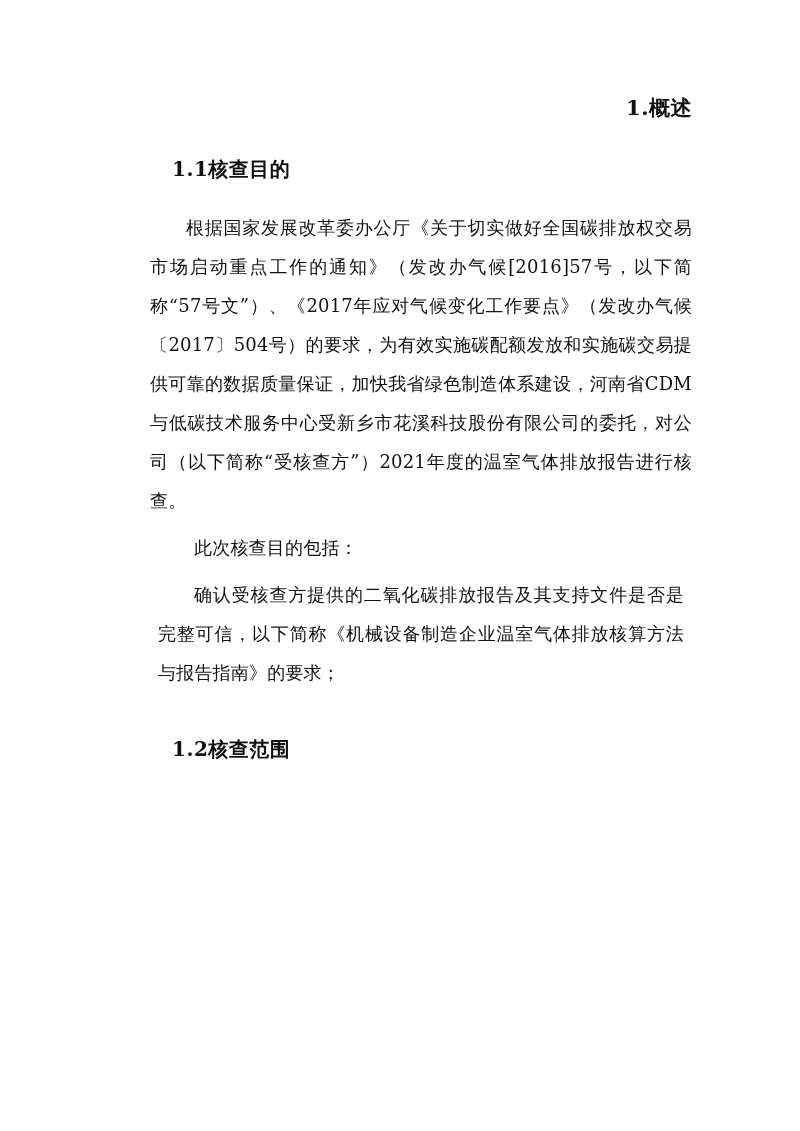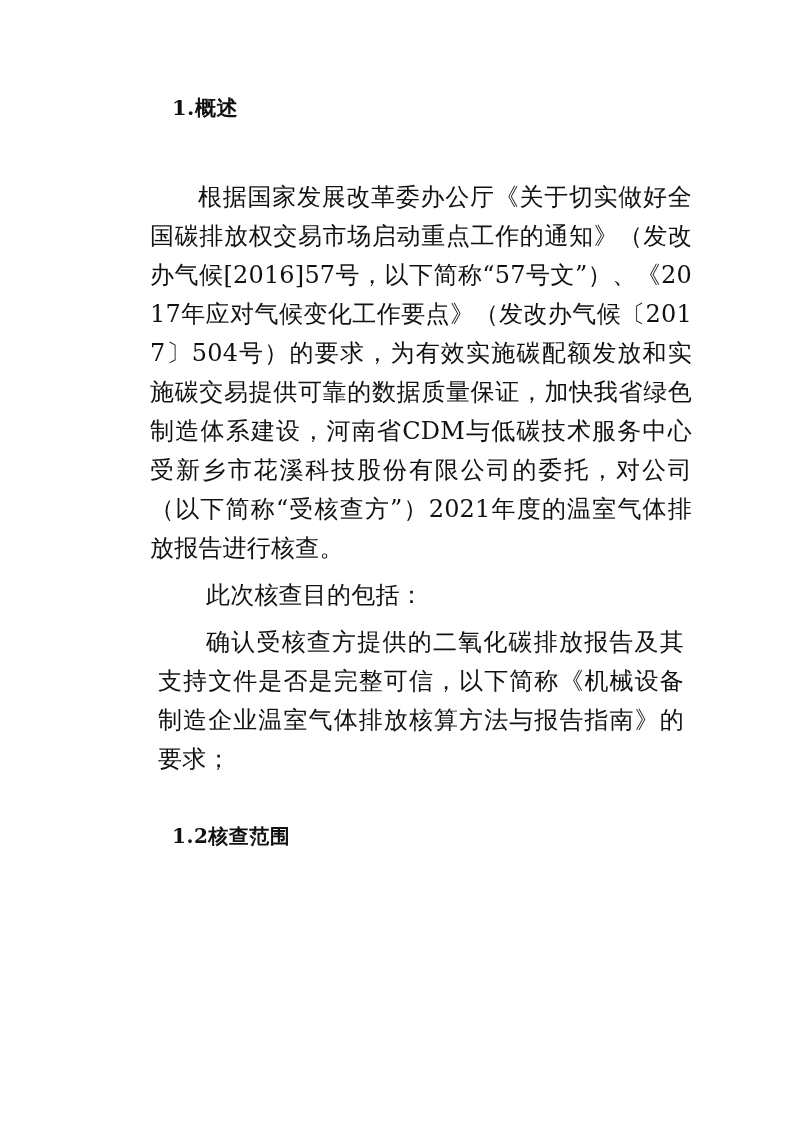--- a/index.html
+++ b/index.html
@@ -27,35 +27,36 @@
     width: 100%;
   }
   h1.heading-1 {
     font-size: 21px;
     font-weight: bold;
     margin: 0 0 0 0;
     padding: 0;
     line-height: 1.5;
     letter-spacing: 0.5px;
     text-indent: 22px;
+    text-align: right;
   }
   h2.heading-2 {
     font-size: 20px;
     font-weight: bold;
     margin: 0;
     padding: 0;
     line-height: 1.5;
     letter-spacing: 0.5px;
     text-indent: 22px;
   }
   .spacer-sm { height: 24px; }
   .spacer-md { height: 30px; }
   .spacer-lg { height: 34px; }
   p.para {
-    font-size: 24px;
+    font-size: 18px;
     line-height: 39px;
     margin: 0;
     padding: 0;
     text-align: justify;
     text-justify: inter-ideograph;
     text-indent: 2em;
     letter-spacing: 0.2px;
     word-break: break-all;
   }
   p.para.tight {
@@ -65,20 +66,21 @@
 </head>
 <body>
 
 <div class="page">
   <div class="doc-body">
 
     <h1 class="heading-1">1.概述</h1>
 
     <div class="spacer-md"></div>
 
+    <h2 class="heading-2">1.1核查目的</h2>
 
     <div class="spacer-sm"></div>
 
     <p class="para">根据国家发展改革委办公厅《关于切实做好全国碳排放权交易市场启动重点工作的通知》（发改办气候[2016]57号，以下简称“57号文”）、《2017年应对气候变化工作要点》（发改办气候〔2017〕504号）的要求，为有效实施碳配额发放和实施碳交易提供可靠的数据质量保证，加快我省绿色制造体系建设，河南省CDM与低碳技术服务中心受新乡市花溪科技股份有限公司的委托，对公司（以下简称“受核查方”）2021年度的温室气体排放报告进行核查。</p>
 
     <p class="para tight">此次核查目的包括：</p>
 
     <p class="para tight">确认受核查方提供的二氧化碳排放报告及其支持文件是否是完整可信，以下简称《机械设备制造企业温室气体排放核算方法与报告指南》的要求；</p>
 
 

